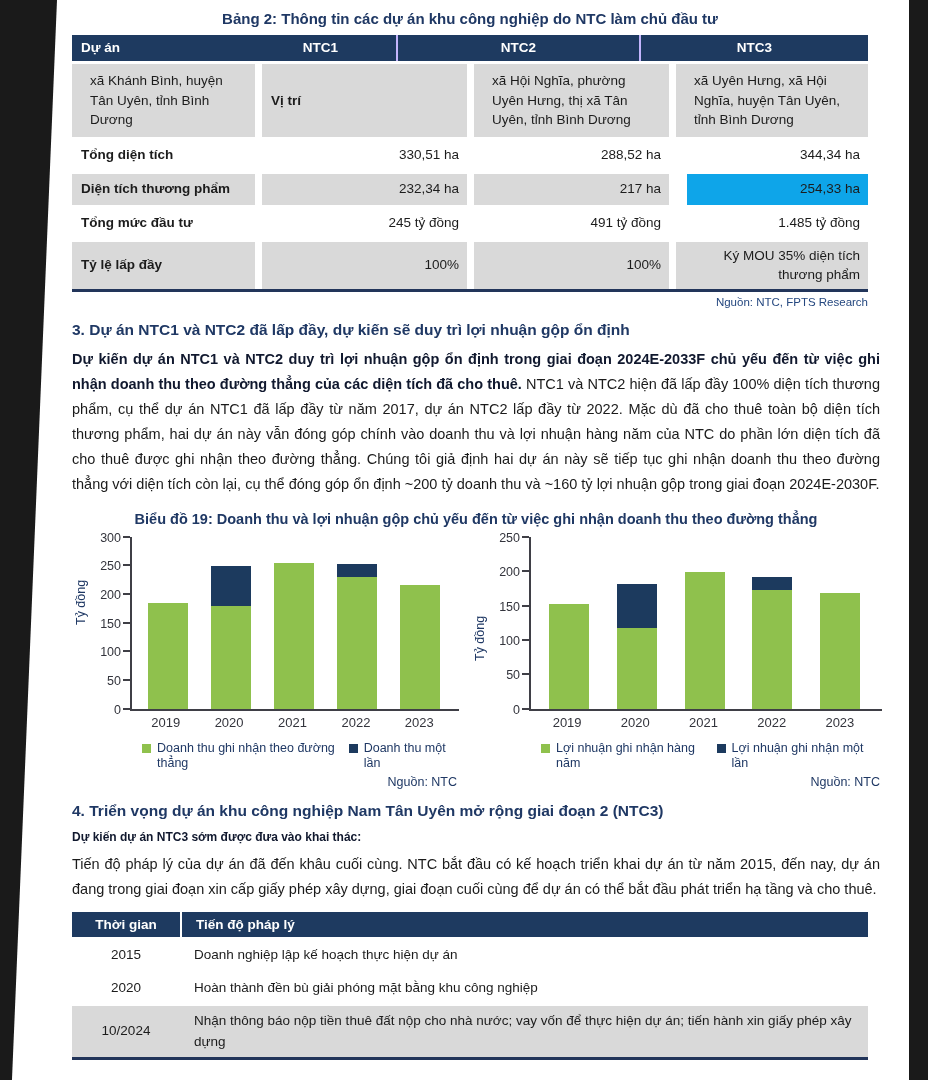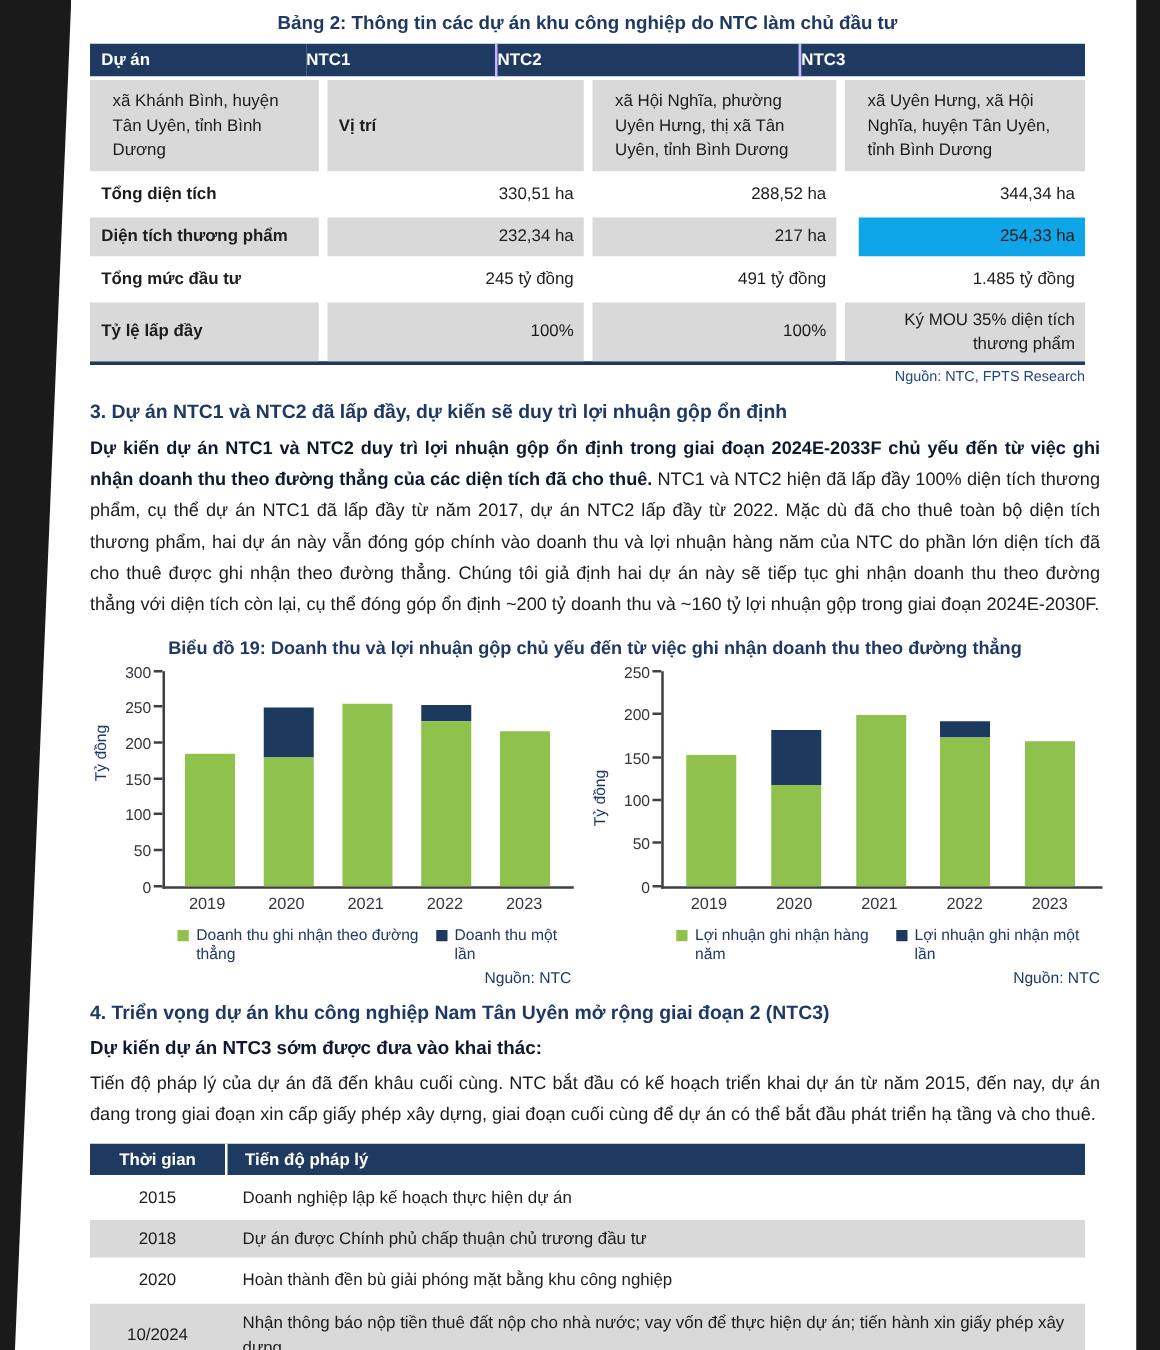--- a/index.html
+++ b/index.html
@@ -6,34 +6,34 @@
   body{width:928px;height:1080px;background:#ffffff;font-family:"Liberation Sans",sans-serif;position:relative;overflow:hidden}
   .edge-left{position:absolute;left:0;top:0;width:57px;height:1080px;background:#1a1a1a;clip-path:polygon(0 0,100% 0,21% 100%,0 100%);z-index:5}
   .edge-right{position:absolute;right:0;top:0;width:19px;height:1080px;background:#1a1a1a;z-index:5}
   .content{position:absolute;left:72px;top:0;width:810px}
 
   .tbl-title{text-align:center;color:#1F3864;font-weight:bold;font-size:15px;margin:10px 0 8px;width:796px}
   .t1{width:796px;border-bottom:3px solid #22355a}
   .hrow{display:grid;grid-template-columns:173px 151px 243px 1fr}
   .hcell{background:#1E3A60;color:#ffffff;font-weight:bold;font-size:13.5px;padding:5px 0;line-height:16px}
   .hcell.first{text-align:left;padding-left:9px}
-  .hcell.mid{}
+  .hcell.mid{text-align:center}
   .hcell.sep{border-left:2px solid #c4b5fd}
   .brow{display:grid;grid-template-columns:183px 205px 195px 1fr;column-gap:7px;margin-top:3px}
   .c{font-size:13.5px;color:#1c1c1c;min-height:31px;line-height:1.45;box-sizing:border-box}
   .lbl{font-weight:bold;padding:4px 4px 4px 9px;display:flex;align-items:center}
   .val{padding:4px 8px;display:flex;align-items:center;justify-content:flex-end;text-align:right}
   .val.txt{align-items:flex-start;justify-content:flex-start;text-align:left;padding:7px 8px 7px 18px}
   .val.txt.n3{padding-right:34px}
   .src{width:796px;text-align:right;font-size:11.5px;color:#24477F;margin-top:4px}
 
   .sec{font-size:15.5px;color:#1F3864;font-weight:bold;margin:13px 0 0;width:808px}
   .para{font-size:14.5px;line-height:25px;text-align:justify;color:#1b1b1b;margin:8px 0 0;width:808px}
   .lead{font-weight:bold;color:#10182e}
-  .leadline{font-size:15px;font-weight:bold;color:#10182e;margin:10px 0 0;width:808px}
+  .leadline{font-size:12px;font-weight:bold;color:#10182e;margin:10px 0 0;width:808px}
 
   .chart-title{text-align:center;font-weight:bold;font-size:14.5px;color:#1F3864;margin:14px 0 0;width:808px}
   .charts{display:flex;gap:12px;margin-top:2px}
   .chart{position:relative}
   .ylab{position:absolute;left:2px;transform:rotate(-90deg);transform-origin:left top;font-size:12.5px;color:#1F3864;white-space:nowrap}
   .plotwrap{margin-left:58px}
   .plot{position:relative;border-left:2px solid #3f3f46;border-bottom:2px solid #3f3f46;margin-top:8px}
   .tick{position:absolute;right:calc(100% + 11px);font-size:12.5px;color:#33343c;width:30px;text-align:right}
   .tmark{position:absolute;left:-9px;width:7px;height:2px;background:#3f3f46}
   .bars{position:absolute;left:4px;right:8px;top:0;bottom:0;display:flex}
@@ -263,24 +263,20 @@
   <div class="t2">
     <div class="h2row">
       <div class="h2cell time">Thời gian</div>
       <div class="h2cell desc">Tiến độ pháp lý</div>
     </div>
     <div id="t2body">
         <div class="b2row" style="background: rgb(255, 255, 255);">
           <div class="b2c b2time">2015</div>
           <div class="b2c b2desc">Doanh nghiệp lập kế hoạch thực hiện dự án</div>
         </div>
-        <div class="b2row" style="background: rgb(217, 217, 217);">
-          <div class="b2c b2time">2018</div>
-          <div class="b2c b2desc">Dự án được Chính phủ chấp thuận chủ trương đầu tư</div>
-        </div>
         <div class="b2row" style="background: rgb(255, 255, 255);">
           <div class="b2c b2time">2020</div>
           <div class="b2c b2desc">Hoàn thành đền bù giải phóng mặt bằng khu công nghiệp</div>
         </div>
         <div class="b2row" style="background: rgb(217, 217, 217);">
           <div class="b2c b2time">10/2024</div>
           <div class="b2c b2desc">Nhận thông báo nộp tiền thuê đất nộp cho nhà nước; vay vốn để thực hiện dự án; tiến hành xin giấy phép xây dựng</div>
         </div>
       </div>
   </div>

